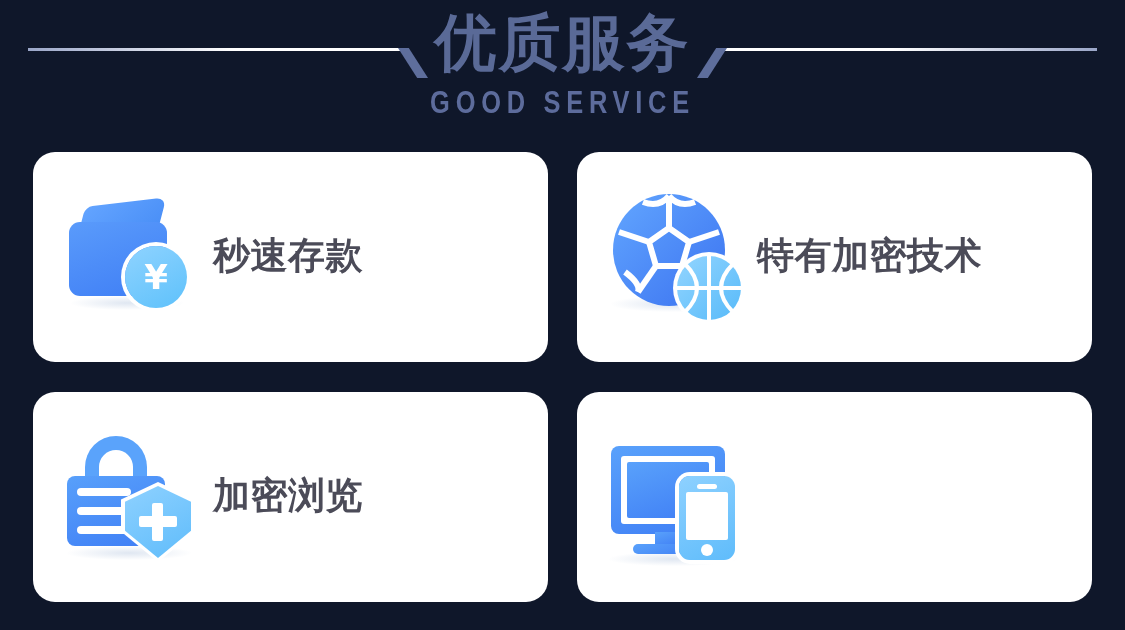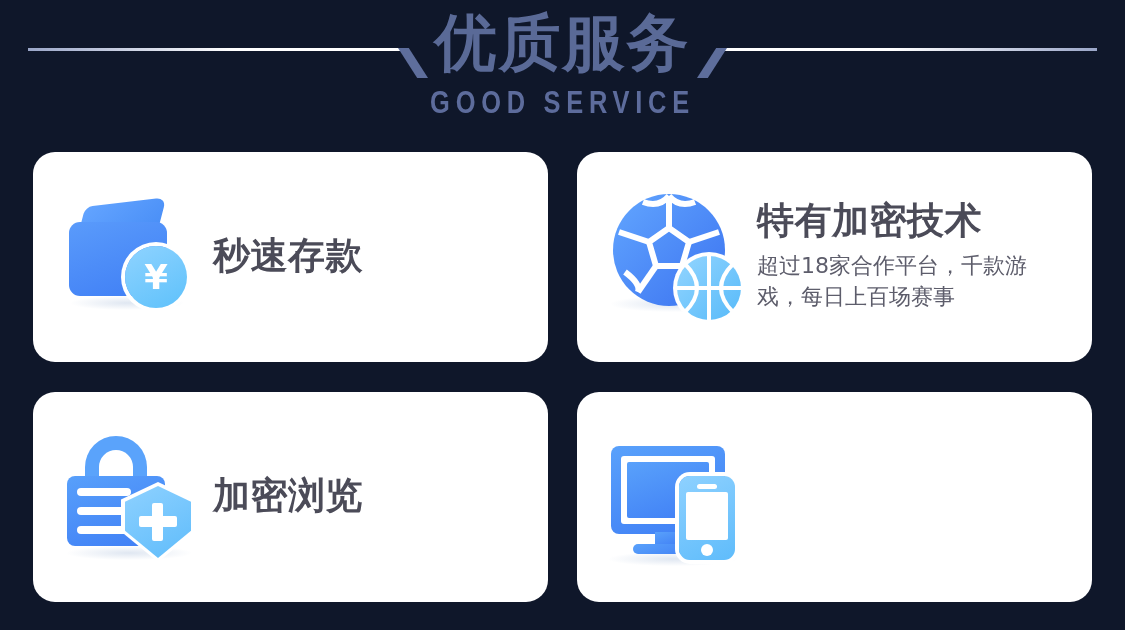--- a/index.html
+++ b/index.html
@@ -392,21 +392,20 @@
           <g fill="none" stroke="#ffffff" stroke-width="4">
             <line x1="104" y1="72" x2="104" y2="136"></line>
             <line x1="72" y1="104" x2="136" y2="104"></line>
             <path d="M80,80 Q104,104 80,128"></path>
             <path d="M128,80 Q104,104 128,128"></path>
           </g>
         </svg>
       </div>
       <div class="card-text">
         <div class="card-title">特有加密技术</div>
-        <div class="card-desc">超过18家合作平台，千款游戏，每日上百场赛事</div>
       </div>
     </div>
 
     <div class="card">
       <div class="card-icon">
         <div class="ic lock-shadow"></div>
         <div class="ic lock-shackle"></div>
         <div class="ic lock-body"></div>
         <div class="ic lock-slot lock-slot-1"></div>
         <div class="ic lock-slot lock-slot-2"></div>

